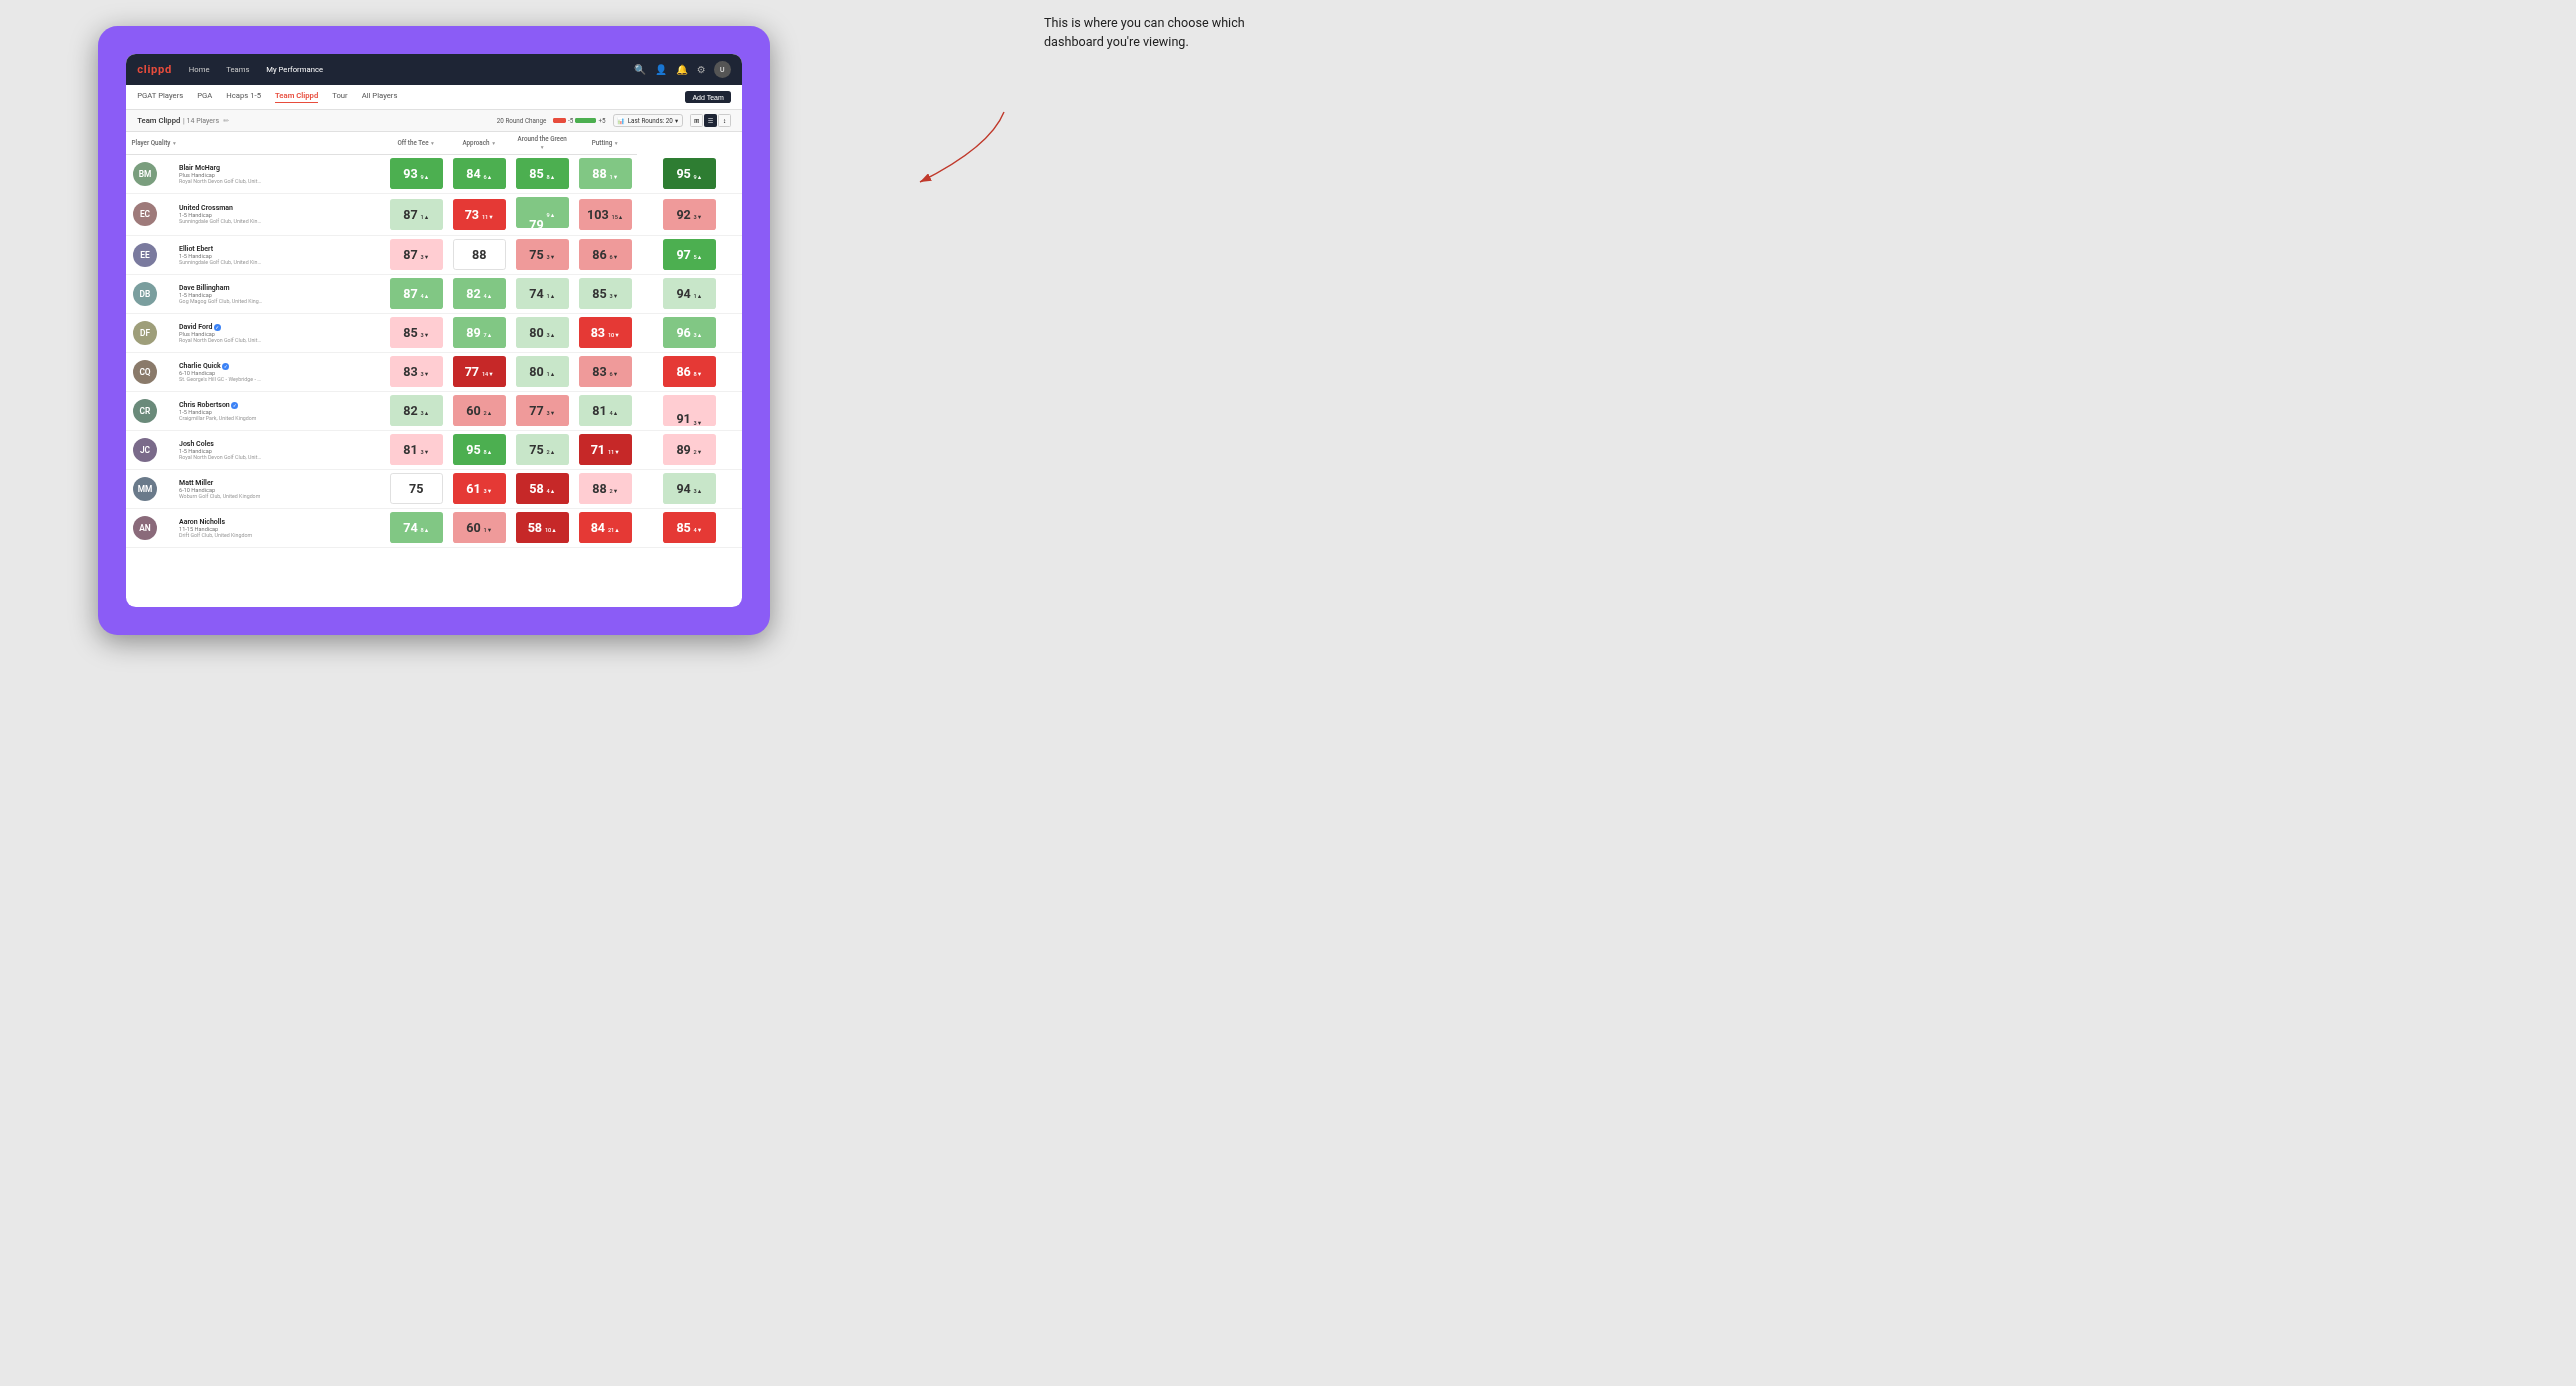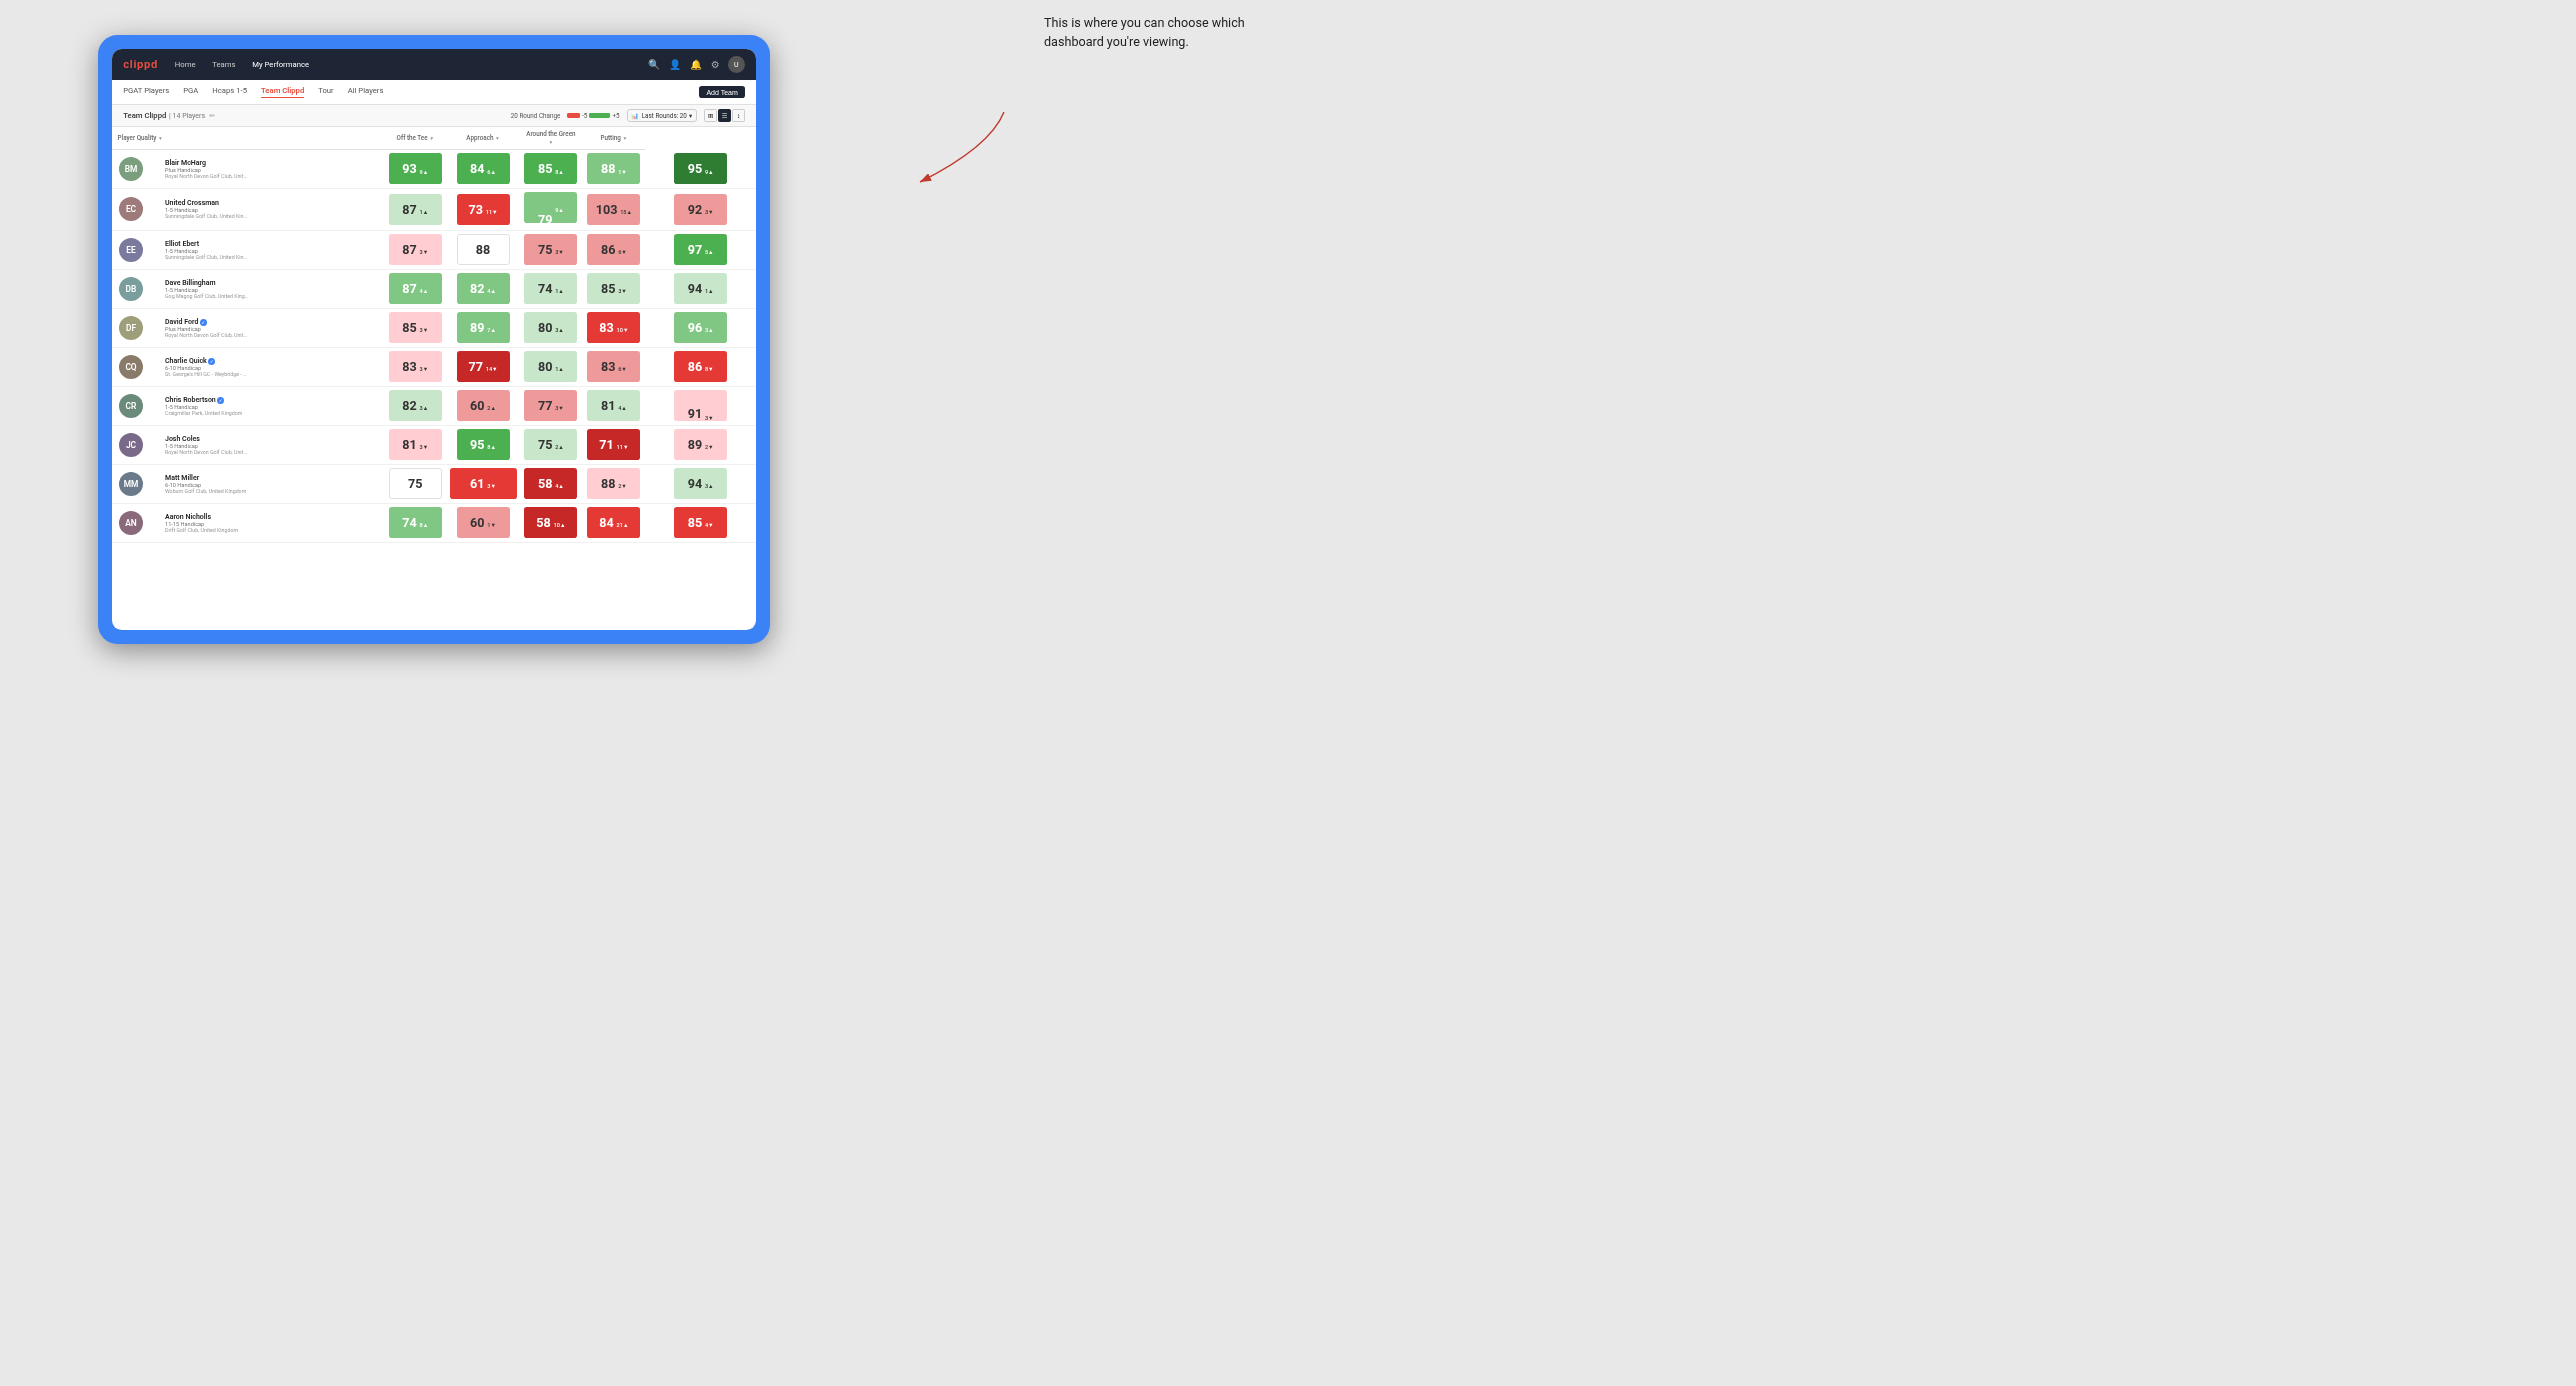--- a/index.html
+++ b/index.html
@@ -32,26 +32,26 @@
       font-size: 14px;
       font-weight: 500;
       color: #111;
       margin-bottom: 12.6px;
     }
 
     
     .ipad-frame {
       position: absolute;
       left: 98px;
-      top: 35px;
+      top: 26px;
       width: 672px;
       height: 609px;
-      background: #3b82f6;
+      background: #8b5cf6;
       border-radius: 19.6px;
-      padding: 14px;
+      padding: 28px;
       box-shadow: 0 7px 28px rgba(0,0,0,0.4);
     }
     .ipad-screen {
       width: 100%;
       height: 100%;
       background: #fff;
       border-radius: 9.8px;
       overflow: hidden;
       display: flex;
       flex-direction: column;
@@ -808,21 +808,21 @@
         <span class="player-club">Woburn Golf Club, United Kingdom</span>
       </div>
     </div>
   </td>
               <td class="score-cell">
       <div class="score-box" style="background:#fff;color:#333;border: 0.7px solid #e0e0e0;;display:inline-flex;align-items:center;justify-content:center;width:53px;height:31px;border-radius:2.8px;">
         <span class="score-main" style="font-size:12.6px;font-weight:700;">75</span>
       </div>
     </td>
               <td class="score-cell">
-      <div class="score-box" style="background:#e53935;color:#fff;;display:inline-flex;align-items:center;justify-content:center;width:67px;height:31px;border-radius:2.8px;">
+      <div class="score-box" style="background:#e53935;color:#fff;;display:inline-flex;align-items:center;justify-content:center;width:53px;height:31px;border-radius:2.8px;">
         <span class="score-main" style="font-size:12.6px;font-weight:700;">61</span>
                   <span class="score-change" style="font-size:5.6px;margin-left:1.4px;">3▼</span>
       </div>
     </td>
               <td class="score-cell">
       <div class="score-box" style="background:#c62828;color:#fff;;display:inline-flex;align-items:center;justify-content:center;width:53px;height:31px;border-radius:2.8px;">
         <span class="score-main" style="font-size:12.6px;font-weight:700;">58</span>
                   <span class="score-change" style="font-size:5.6px;margin-left:1.4px;">4▲</span>
       </div>
     </td>

